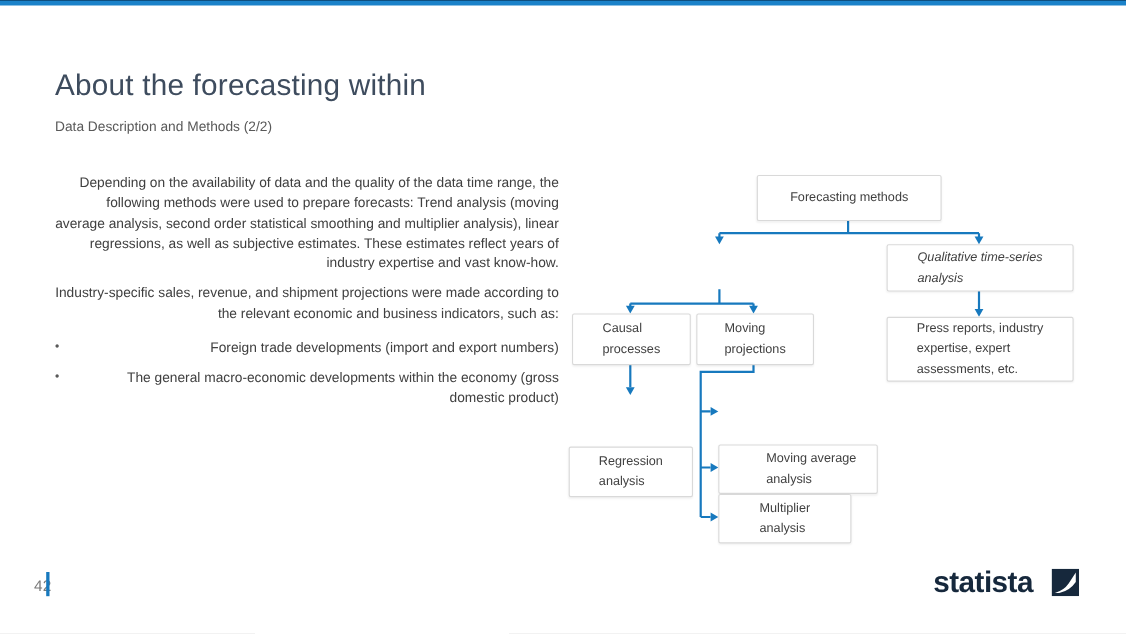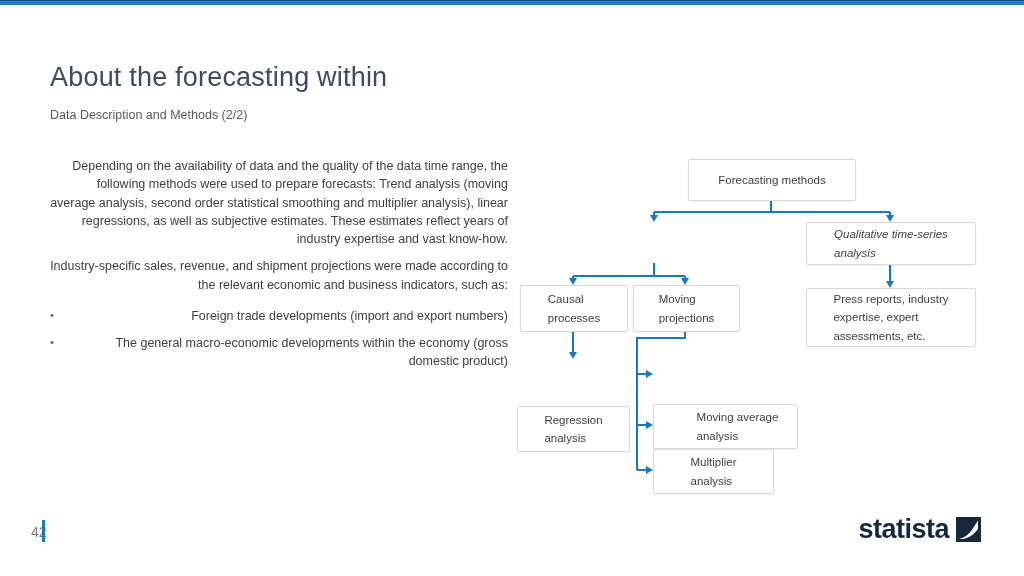--- a/index.html
+++ b/index.html
@@ -40,21 +40,21 @@
   .connectors{position:absolute;left:0;top:0;pointer-events:none;}
   .connectors path{stroke:#1779be;stroke-width:2;fill:none;}
   .connectors polygon{fill:#1779be;stroke:none;}
   .page-number{
     position:absolute;left:31px;top:524px;font-size:14px;color:#7a7a7a;
   }
   .footer-bar{
     position:absolute;left:42px;top:520px;width:3px;height:22px;background:#1779be;
   }
   .brand{
-    position:absolute;right:43px;top:516px;display:flex;align-items:center;gap:7px;
+    position:absolute;right:43px;top:516px;display:flex;align-items:center;gap:17px;
   }
   .brand-text{
     font-size:27px;font-weight:700;color:#16283c;letter-spacing:-0.5px;
     line-height:1;
   }
   .brand-mark{width:25px;height:25px;display:block;}
 </style>
 </head>
 <body>
 

